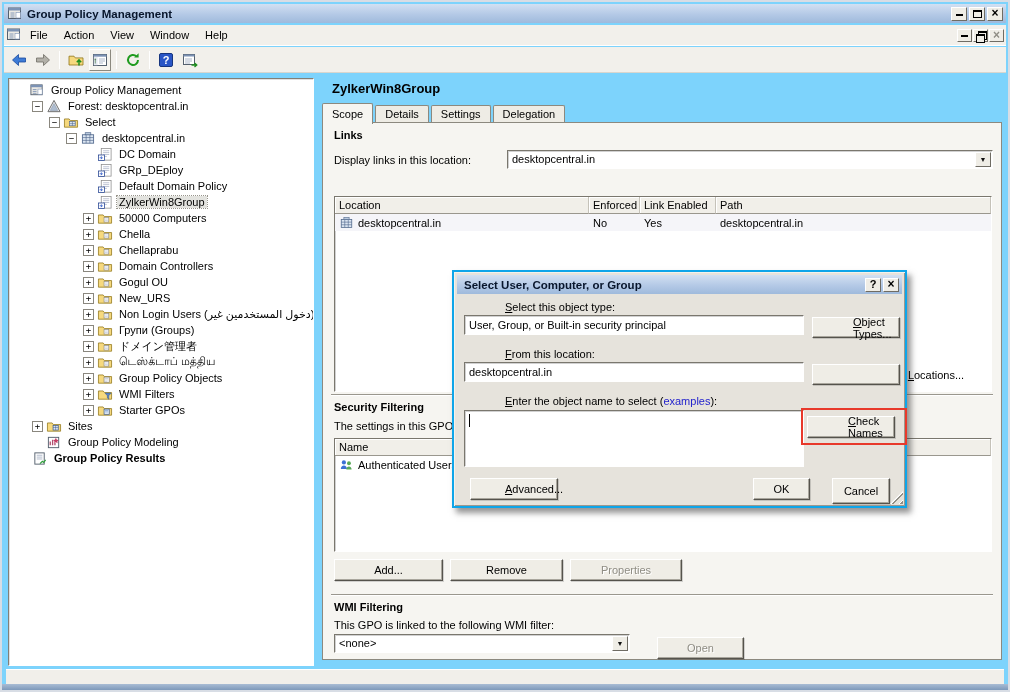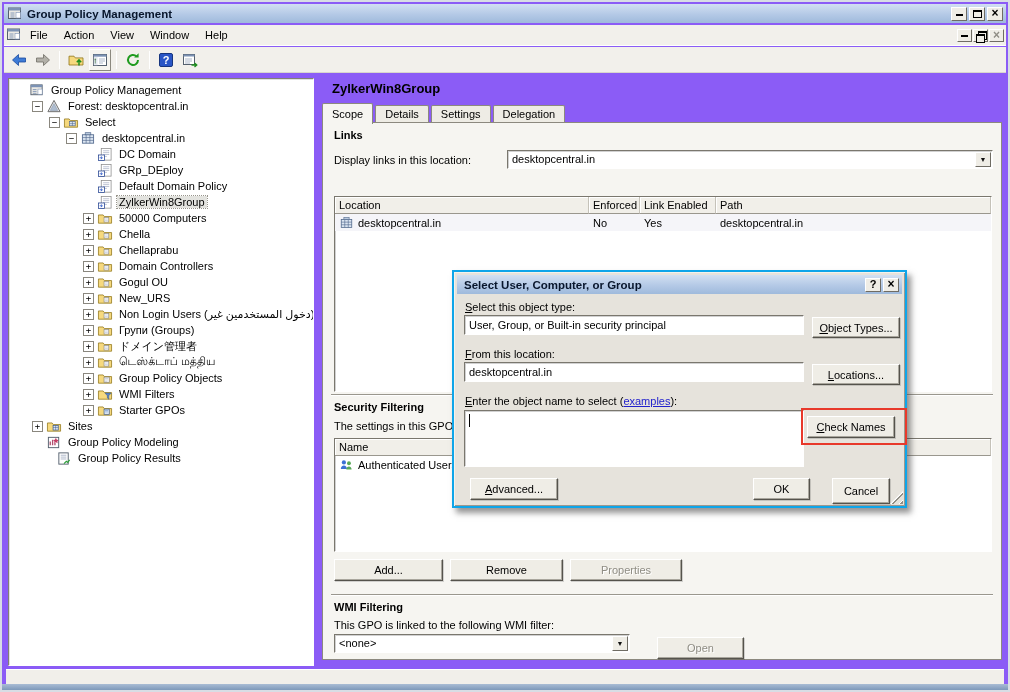--- a/index.html
+++ b/index.html
@@ -1,19 +1,19 @@
 <!DOCTYPE html>
 <html><head>
 <meta charset="utf-8">
 <style>
   * { margin:0; padding:0; box-sizing:border-box; }
   html,body { background:#fff; }
   body { font-family:"Liberation Sans","DejaVu Sans",sans-serif; font-size:11px; color:#000; }
 
-  .window { position:relative; width:1010px; height:692px; background:#8b5cf6;
+  .window { position:relative; width:1010px; height:692px; background:#7dd3fc;
     border:2px solid #D8DDE5; outline:1px solid #9FB0C8; overflow:hidden; }
 
   
   .titlebar { position:absolute; left:2px; top:2px; right:2px; height:19px;
     background:linear-gradient(180deg,#D2E0F2,#B4C9E6 55%,#9FBADC);
     display:flex; align-items:center; padding:0 3px; }
   .titlebar .title { font-weight:bold; font-size:11.5px; margin-left:4px; color:#08162C; }
   .winbtns { margin-left:auto; display:flex; gap:2px; }
   .winbtn { width:16px; height:14px; background:#EFEDE6;
     border:1px solid; border-color:#FFFFFF #6F6C64 #6F6C64 #FFFFFF;
@@ -74,40 +74,40 @@
   .combo { position:absolute; }
   .combo .val { position:absolute; inset:0; padding:2px 20px 0 4px; white-space:nowrap; overflow:hidden; }
   .combo .arrow { position:absolute; right:1px; top:1px; bottom:1px; width:16px; background:#EFEDE6;
     border:1px solid; border-color:#FFFFFF #6F6C64 #6F6C64 #FFFFFF;
     display:flex; align-items:center; justify-content:center; font-size:7px; color:#111; }
 
   .btn { background:#EFEDE6; border:1px solid; border-color:#FFFFFF #55534C #55534C #FFFFFF;
     box-shadow:inset -1px -1px 0 #A9A69D, 1px 1px 0 rgba(0,0,0,.15);
     display:flex; align-items:center; justify-content:center; font-size:11px; }
   .btn.disabled { color:#8F8D84; text-shadow:1px 1px 0 #FFFFFF; }
-  .mnemonic { display:inline-block; }
+  .mnemonic { display:inline-block;margin-left:40px; }
   .mnemonic::first-letter { text-decoration:underline; }
 
   .tbl { position:absolute; overflow:hidden; }
   .thead { display:flex; height:17px; }
   .th { background:#F1EFE9; border-bottom:1px solid #9A978E; border-right:1px solid #C5C2B9;
     box-shadow:inset 1px 1px 0 #FFFFFF; padding:2px 4px 0; white-space:nowrap; overflow:hidden; }
   .trowdata { display:flex; height:17px; align-items:center; }
   .td { padding:0 4px; display:flex; align-items:center; gap:4px; white-space:nowrap; overflow:hidden; }
   .links-row { background:#F5F5F9; }
 
   
   .dialog { position:absolute; left:450px; top:268px; width:455px; height:238px; z-index:10;
     background:#E6E3DC; border:2px solid #0ea5e9;
     box-shadow:inset 1px 1px 0 #F4F2EC, inset -1px -1px 0 #9B988F, 4px 5px 6px rgba(60,60,60,.55); }
   .dialog .titlebar { left:3px; top:3px; right:3px; height:19px; }
   .dlg-label { position:absolute; left:11px; }
   .dlg-input { position:absolute; left:10px; width:340px; height:20px; padding:3px 4px 0; white-space:nowrap; overflow:hidden; }
   .dlg-btn-col { left:358px; width:88px; height:21px; position:absolute; }
-  .link { color:#2222CC; text-decoration:underline; }
+  .link { color:#2222CC; }
   .caret { position:absolute; left:4px; top:3px; width:1px; height:13px; background:#000; }
   .red-rect { position:absolute; left:347px; top:136px; width:106px; height:37px;
     border:2px solid #E8392B; z-index:12; }
   .grip { position:absolute; right:2px; bottom:2px; width:13px; height:13px;
     background:repeating-linear-gradient(135deg,transparent 0 3px,#FFFFFF 3px 4px,#928F86 4px 6px);
     clip-path:polygon(100% 0,100% 100%,0 100%); }
 
   .statusband { position:absolute; left:4px; right:4px; top:667px; height:17px;
     background:#F1EFEA; border-top:1px solid #FFFFFF; }
   .bottomedge { position:absolute; left:0; right:0; bottom:0; height:6px;
@@ -485,21 +485,21 @@
         <span class="toggle empty"></span>
         <span class="icn" style="width: 16px; height: 15px;">
           <svg viewBox="0 0 16 16">
             <rect x="2" y="2.5" width="11" height="11" fill="#fff" stroke="#55606E"></rect>
             <path d="M4 11V7M6.5 11V5M9 11V8.5" stroke="#B05070" stroke-width="1.4"></path>
             <path d="M10 3l1 2 2 .4-1.5 1.4.4 2-1.9-1-1.9 1 .4-2L7 5.4 9 5z" fill="#C43B63"></path>
           </svg>
         </span>
         <span class="tlabel">Group Policy Modeling</span>
       </div>
-      <div class="trow" style="padding-left: 33px;">
+      <div class="trow" style="padding-left: 9px; font-weight: bold;">
         <span class="toggle empty"></span>
         <span class="icn" style="width: 16px; height: 15px;">
           <svg viewBox="0 0 16 16">
             <rect x="2.5" y="2" width="10" height="12" fill="#fff" stroke="#55606E"></rect>
             <path d="M4.5 4.5h6M4.5 6.5h6M4.5 8.5h6" stroke="#9AA6BC" stroke-width=".8"></path>
             <path d="M8 13.5l2.5-2.5 1.5 1.2 2-2.7" fill="none" stroke="#2E9E3A" stroke-width="1.3"></path>
           </svg>
         </span>
         <span class="tlabel">Group Policy Results</span>
       </div>

